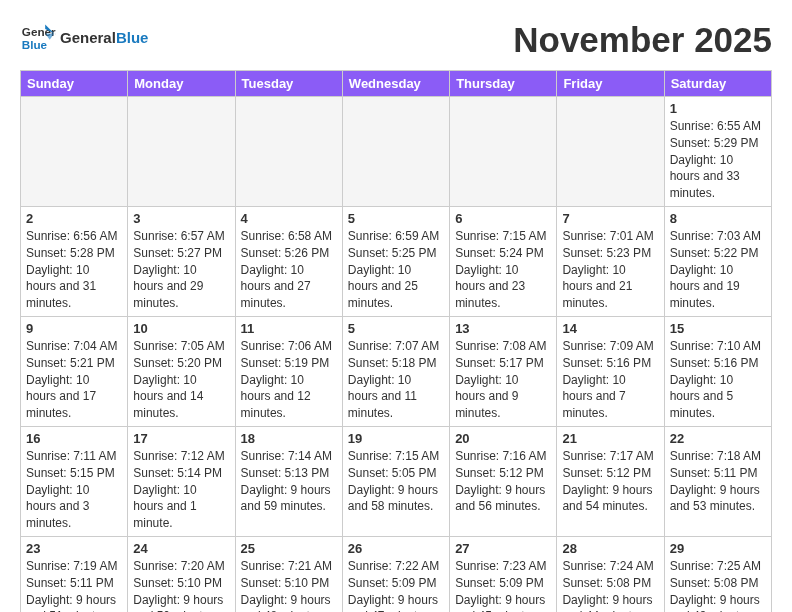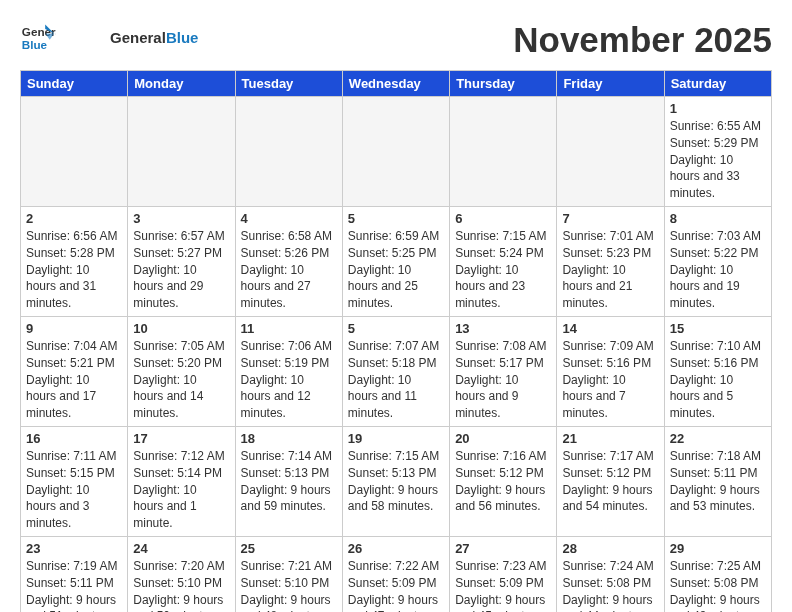--- a/index.html
+++ b/index.html
@@ -36,21 +36,21 @@
     .location {
       font-size: 16px;
       color: #555;
     }
     table {
       width: 100%;
       border-collapse: collapse;
       table-layout: fixed;
     }
     .day-header {
-      background-color: #1d4ed8;
+      background-color: #8b5cf6;
       color: #fff;
       text-align: left;
       padding: 5px 6px;
       font-size: 13px;
       font-weight: bold;
       border: 1px solid #ccc;
     }
     td {
       border: 1px solid #ccc;
       vertical-align: top;
@@ -83,21 +83,21 @@
 <body>
 
 <div class="header">
   <div class="logo">
     <svg class="logo-icon" viewBox="0 0 40 40" xmlns="http://www.w3.org/2000/svg">
       <text x="2" y="18" font-size="13" font-weight="bold" fill="#333" font-family="Arial">General</text>
       <text x="2" y="32" font-size="13" font-weight="bold" fill="#1a7abf" font-family="Arial">Blue</text>
       <polygon points="28,5 38,15 28,10" fill="#1a7abf"></polygon>
       <polygon points="28,15 38,15 33,22" fill="#1a7abf" opacity="0.6"></polygon>
     </svg>
-    <div style="margin-left:50px;">
+    <div style="">
       <div style="font-size:15px; font-weight:bold; color:#333; line-height:1.1;">
         <span style="color:#333;">General</span><span style="color:#1a7abf;">Blue</span>
       </div>
     </div>
   </div>
   <div class="title-block">
     <div class="month-title">November 2025</div>
   </div>
 </div>
 
@@ -249,21 +249,21 @@
         <td>
           <span class="day-num">18</span>
           <div class="day-info">Sunrise: 7:14 AM
 Sunset: 5:13 PM
 Daylight: 9 hours
 and 59 minutes.</div>
         </td>
         <td>
           <span class="day-num">19</span>
           <div class="day-info">Sunrise: 7:15 AM
-Sunset: 5:13 PM
+Sunset: 5:05 PM
 Daylight: 9 hours
 and 58 minutes.</div>
         </td>
         <td>
           <span class="day-num">20</span>
           <div class="day-info">Sunrise: 7:16 AM
 Sunset: 5:12 PM
 Daylight: 9 hours
 and 56 minutes.</div>
         </td>

